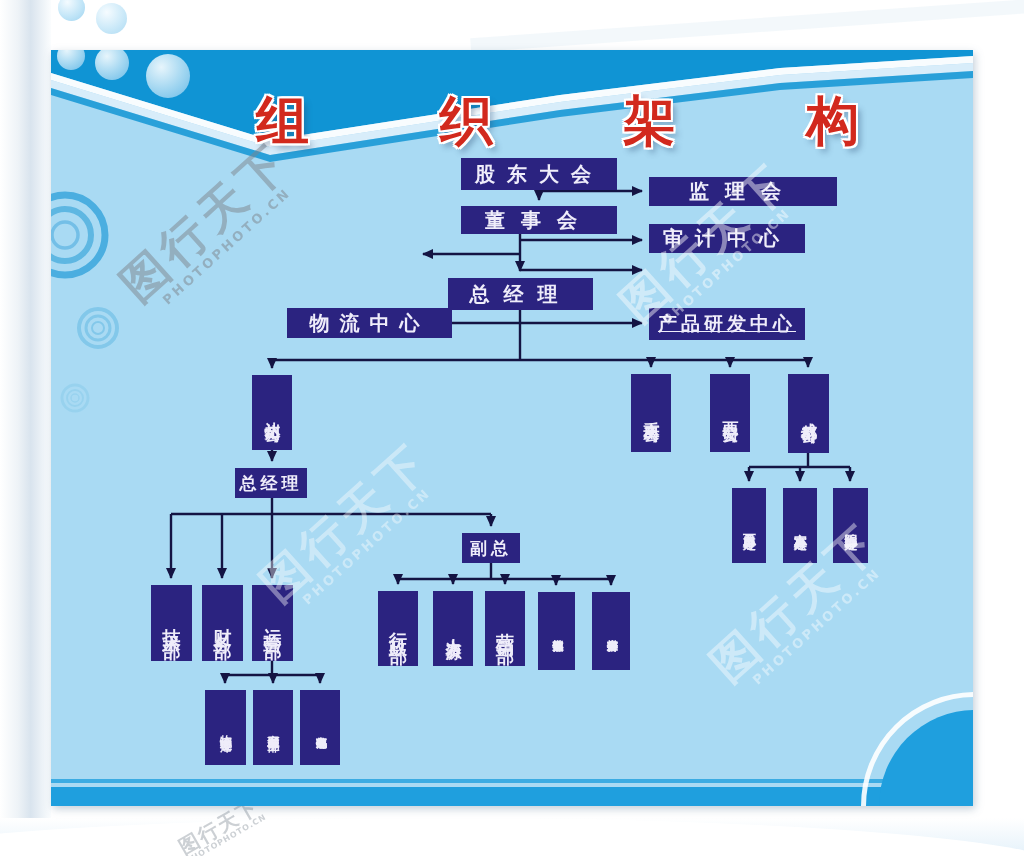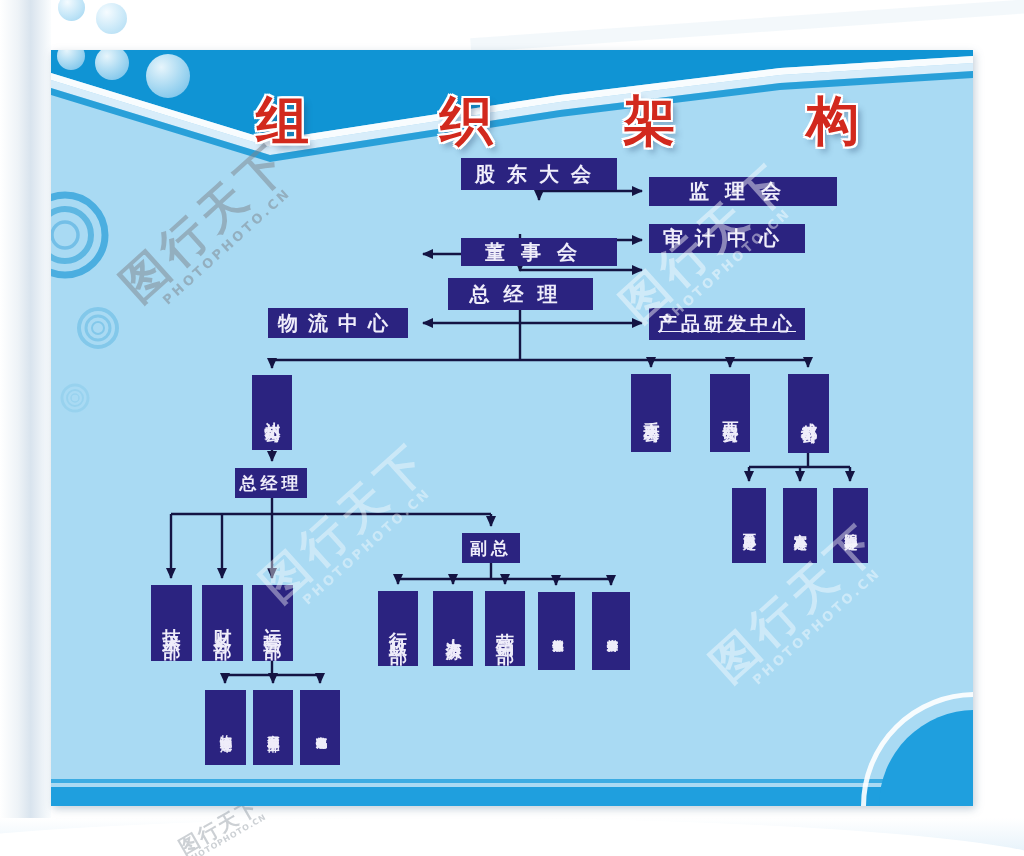--- a/index.html
+++ b/index.html
@@ -159,24 +159,24 @@
       <path class="cline" d="M174,625 V633" marker-end="url(#ah)"></path>
       <path class="cline" d="M222,625 V633" marker-end="url(#ah)"></path>
       <path class="cline" d="M269,625 V633" marker-end="url(#ah)"></path>
       <path class="cline" d="M698,417 V431" marker-end="url(#ah)"></path>
       <path class="cline" d="M749,417 V431" marker-end="url(#ah)"></path>
       <path class="cline" d="M799,417 V431" marker-end="url(#ah)"></path>
     </svg>
 
     <div class="box" style="left:410px;top:108px;width:156px;height:32px;font-size:20px;letter-spacing:12px;">股东大会</div>
     <div class="box" style="left:598px;top:127px;width:188px;height:29px;font-size:20px;letter-spacing:16px;">监理会</div>
-    <div class="box" style="left:410px;top:156px;width:156px;height:28px;font-size:20px;letter-spacing:16px;margin-top:32px;">董事会</div>
+    <div class="box" style="left:410px;top:156px;width:156px;height:28px;font-size:20px;letter-spacing:16px;">董事会</div>
     <div class="box" style="left:598px;top:174px;width:156px;height:29px;font-size:20px;letter-spacing:12px;text-align:center;">审计中心</div>
     <div class="box" style="left:397px;top:228px;width:145px;height:32px;font-size:20px;letter-spacing:14px;">总经理</div>
-    <div class="box" style="left:217px;top:258px;width:140px;height:30px;font-size:20px;letter-spacing:10px;">物流中心</div>
+    <div class="box" style="left:236px;top:258px;width:165px;height:30px;font-size:20px;letter-spacing:10px;">物流中心</div>
     <div class="box" style="left:598px;top:258px;width:156px;height:32px;font-size:19px;letter-spacing:4px;text-decoration:underline;">产品研发中心</div>
     <div class="box" style="left:184px;top:418px;width:72px;height:30px;font-size:17px;letter-spacing:4px;">总经理</div>
     <div class="box" style="left:411px;top:483px;width:58px;height:30px;font-size:17px;letter-spacing:4px;">副总</div>
 
     <div class="box v" style="left:201px;top:325px;width:40px;height:75px;font-size:16px;letter-spacing:2px;">达州公司</div>
     <div class="box v" style="left:580px;top:324px;width:40px;height:78px;font-size:16px;letter-spacing:2px;">重庆公司</div>
     <div class="box v" style="left:659px;top:324px;width:40px;height:78px;font-size:16px;letter-spacing:2px;">西安公司</div>
     <div class="box v" style="left:737px;top:324px;width:41px;height:79px;font-size:16px;letter-spacing:2px;">成都公司</div>
 
     <div class="box v" style="left:100px;top:535px;width:41px;height:76px;font-size:18px;letter-spacing:7px;">技术部</div>

